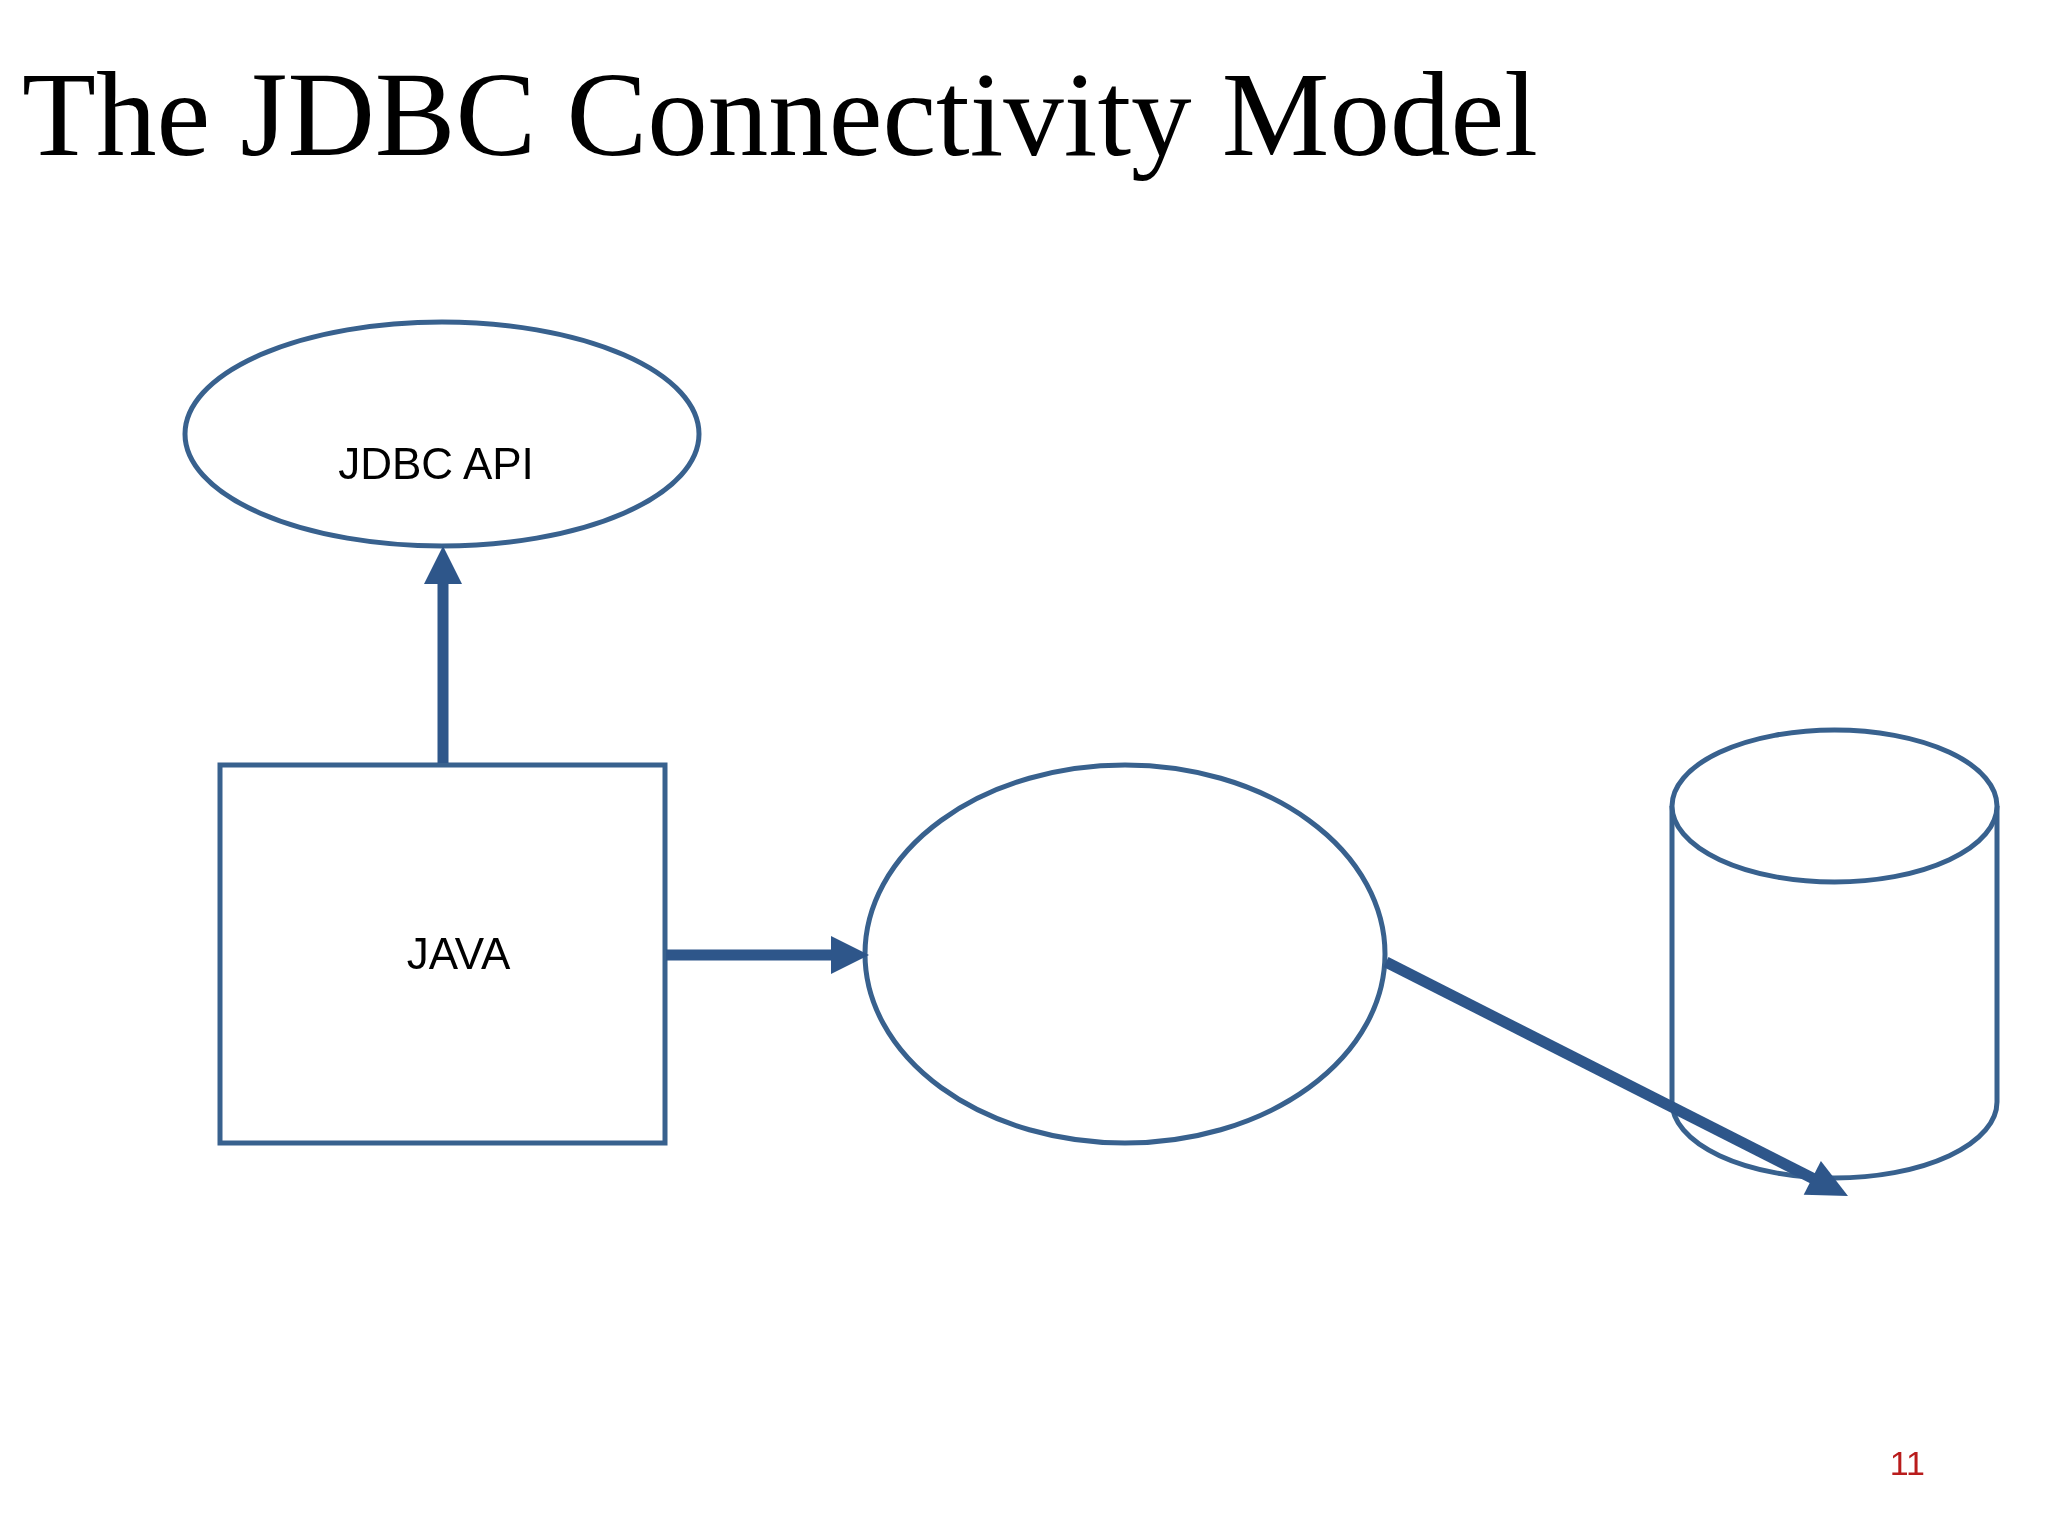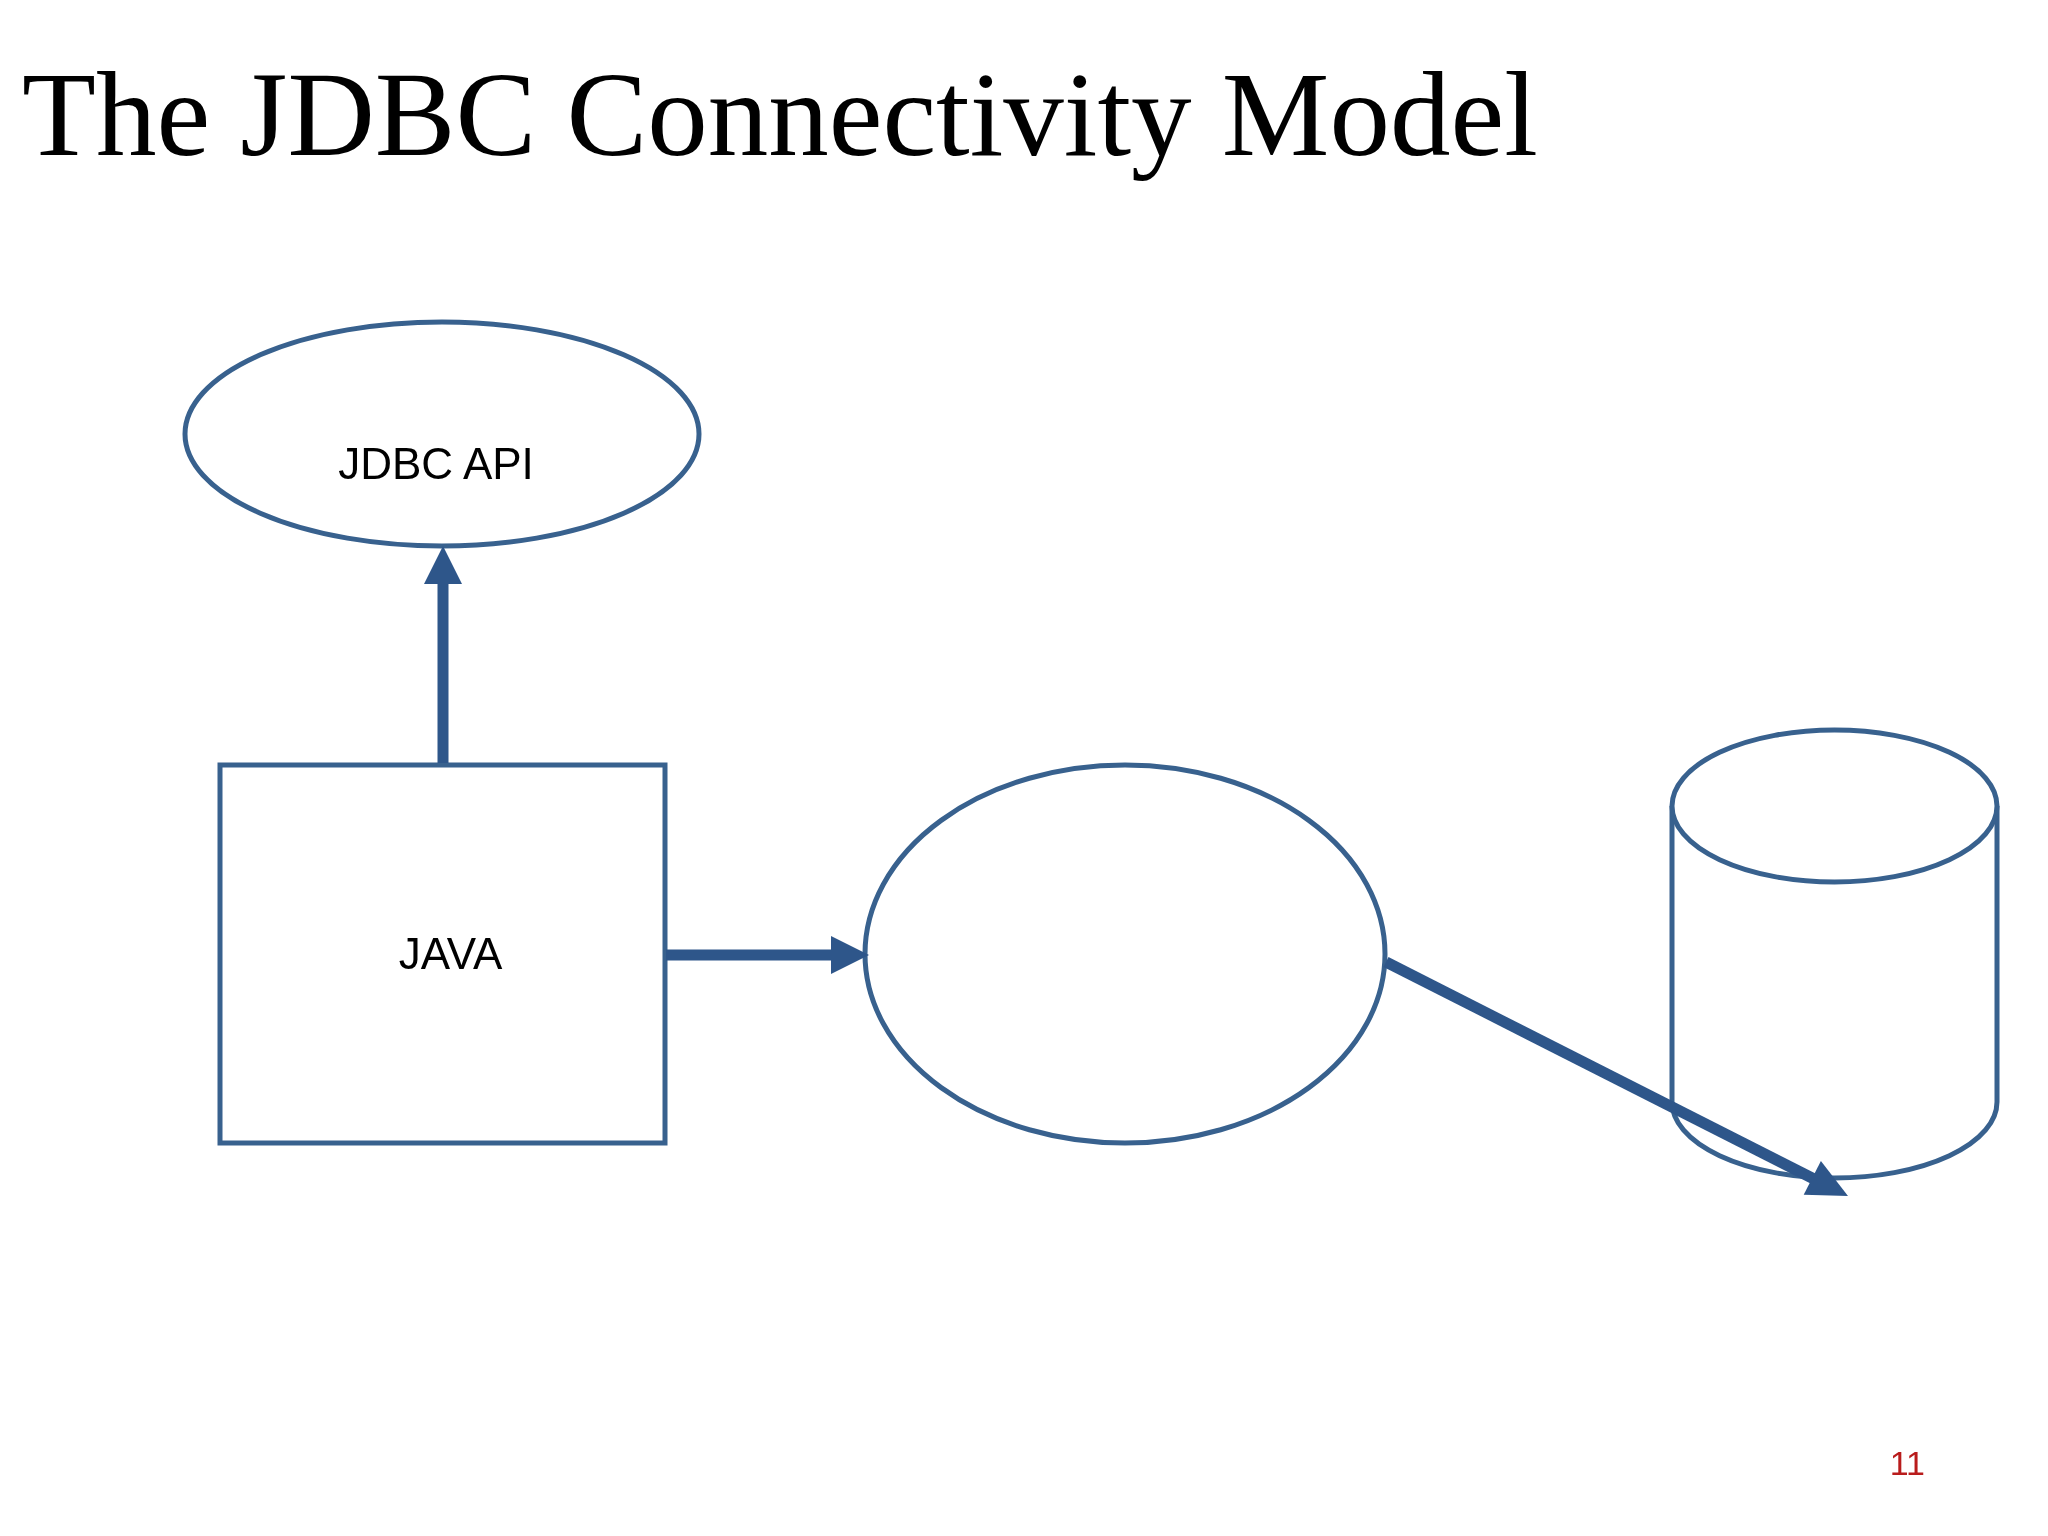--- a/index.html
+++ b/index.html
@@ -38,21 +38,21 @@
     position: absolute;
     color: #000000;
     font-size: 44px;
     text-align: center;
     display: flex;
     align-items: center;
     justify-content: center;
     white-space: nowrap;
   }
   .label-jdbc-api   { left: 236px;  top: 408px; width: 400px; height: 56px; margin-top: 28px; }
-  .label-java-app   { left: 228px;  top: 765px; width: 445px; height: 378px; flex-direction: column; line-height: 62px; align-items: center; }
+  .label-java-app   { left: 236px;  top: 765px; width: 445px; height: 378px; flex-direction: column; line-height: 62px; align-items: center; }
   .label-jdbc-driver{ left: 925px;  top: 930px; width: 400px; height: 56px; }
   .label-database   { left: 1634px; top: 971px; width: 400px; height: 56px; }
   .page-number {
     position: absolute;
     left: 1625px;
     top: 1444px;
     width: 300px;
     text-align: right;
     font-size: 34px;
     color: #b91c1c;

